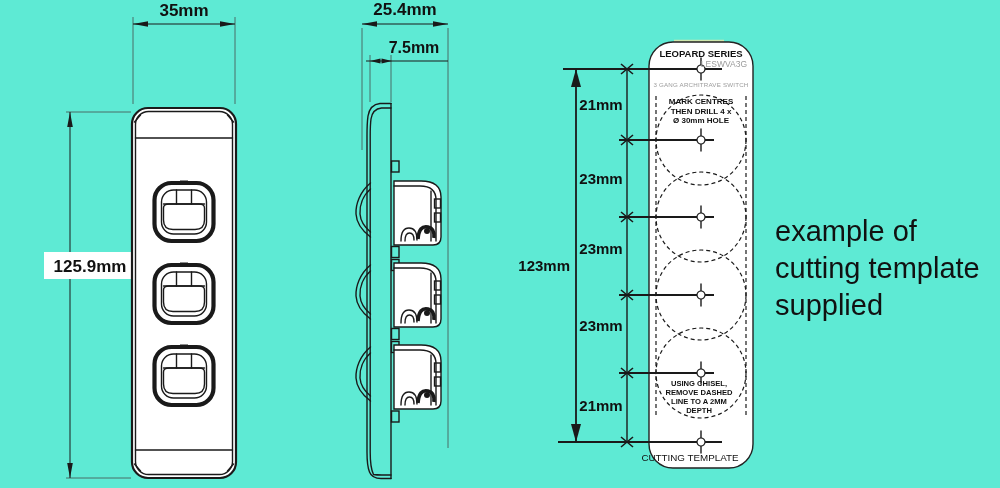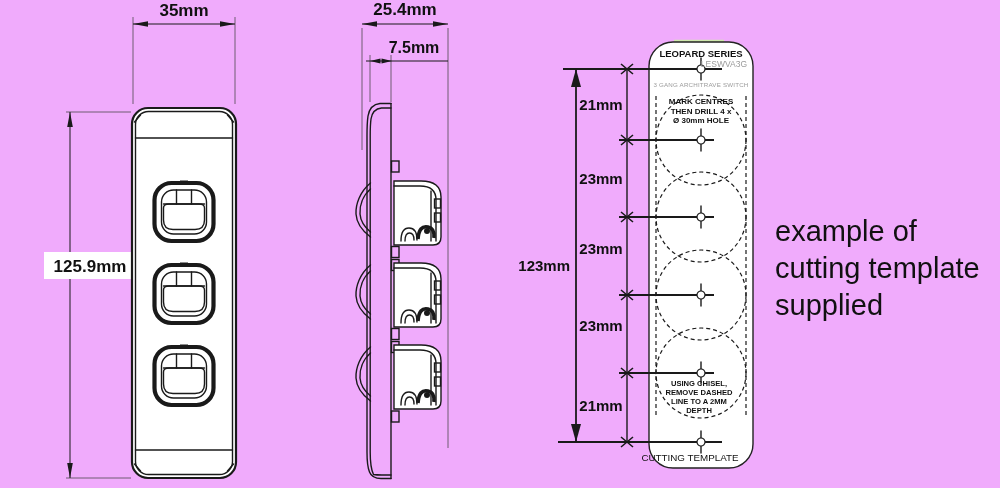--- a/index.html
+++ b/index.html
@@ -1,16 +1,16 @@
 <!DOCTYPE html>
 <html><head>
 <meta charset="utf-8">
 <style>
   html,body{margin:0;padding:0;background:#ffffff;}
-  .stage{position:relative;width:1000px;height:488px;background:#f0abfc;overflow:hidden;}
+  .stage{position:relative;width:1000px;height:488px;background:#5eead4;overflow:hidden;}
   svg{display:block;}
   svg text{font-family:"Liberation Sans",sans-serif;fill:#111111;}
   .ln{stroke:#1a1a1a;fill:none;stroke-width:1.4;stroke-linecap:round;}
   .ln-bold{stroke:#1a1a1a;fill:none;stroke-width:1.8;}
   .ln-thin{stroke:#444444;fill:none;stroke-width:0.75;}
   .ln-dim{stroke:#1a1a1a;fill:none;stroke-width:1;}
   .dash{stroke:#1a1a1a;fill:none;stroke-width:1.2;stroke-dasharray:4 3;}
   .arrow{fill:#1a1a1a;stroke:none;}
   .whitefill{fill:#ffffff;}
   .dim-label{font-size:17px;font-weight:bold;}

